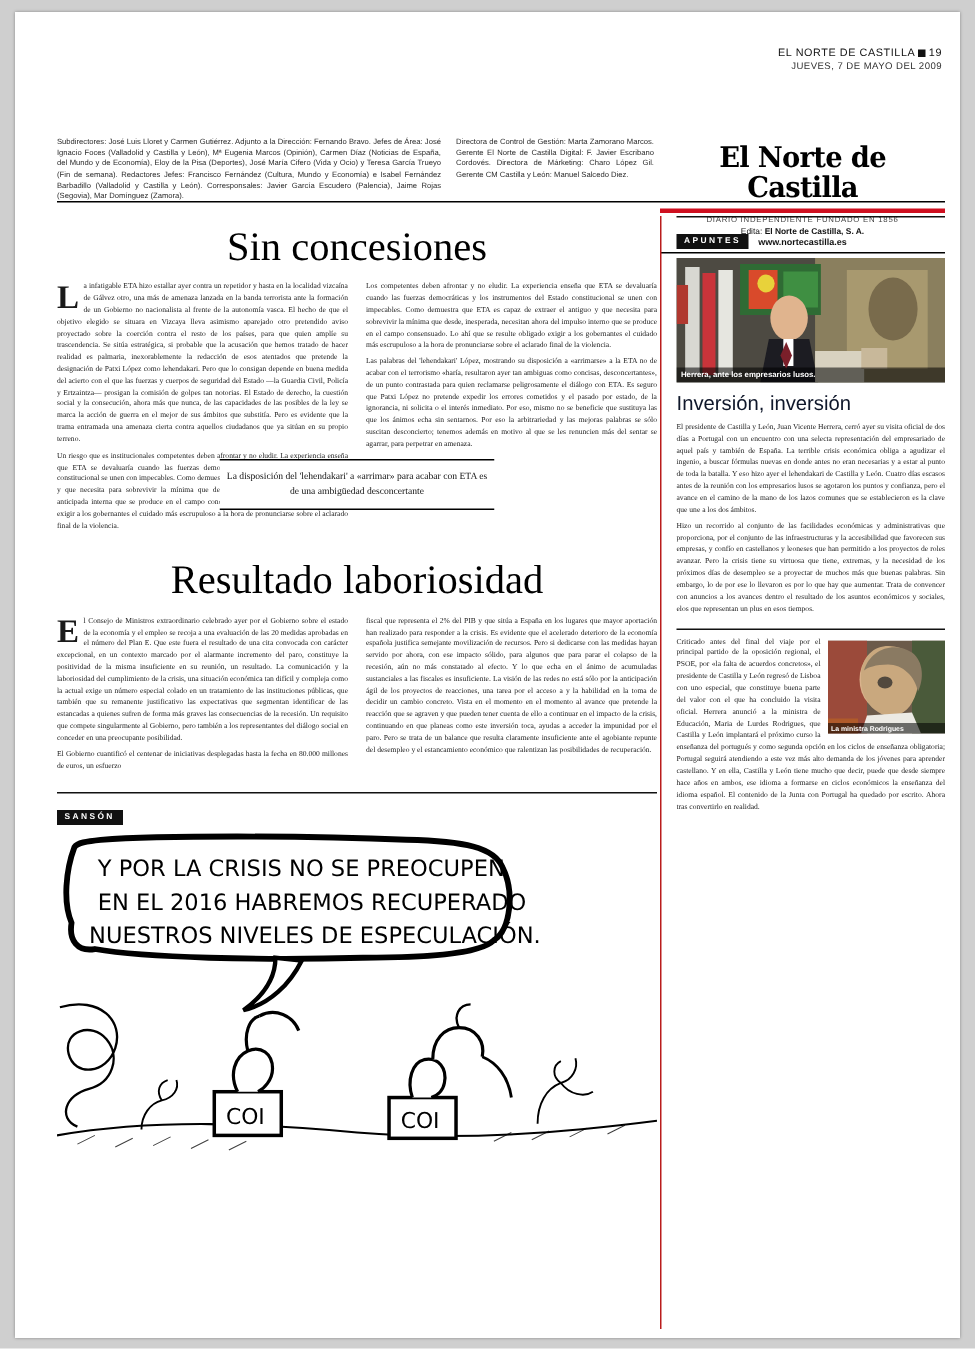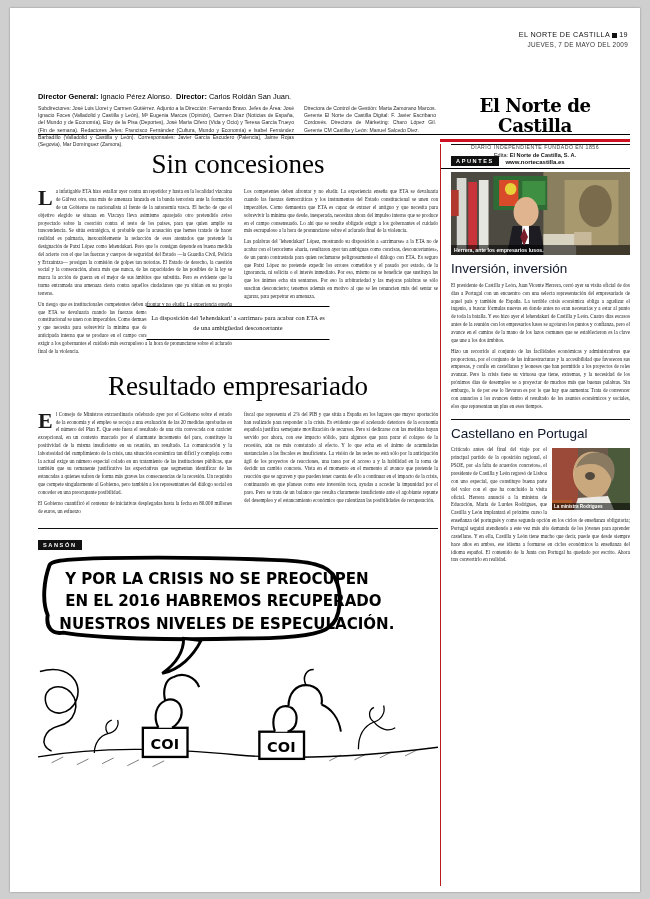--- a/index.html
+++ b/index.html
@@ -91,45 +91,39 @@
     font-family:"Liberation Sans",sans-serif;font-size:13.5px;
     color:#0f172a;margin:7px 0 5px;line-height:1.1;font-weight:400;
   }
   .sb-text{font-size:5.05px;line-height:1.56;text-align:justify;color:#1a1a1a;}
   .sb-text p{margin:0 0 3px;}
   .sb-rule{border-top:1px solid #111;margin:8px 0 5px;}
   .sb-wrap-photo{float:right;width:78px;margin:2px 0 3px 5px;position:relative;}
 
   
   .cartoon-head{margin-top:10px;}
-  .cartoon-box{border:0;margin-top:4px;font-weight:bold;}
+  .cartoon-box{border:0;margin-top:4px;}
   .cartoon svg{display:block;width:100%;height:auto;}
 </style>
 </head>
 <body>
 
 <div class="page">
 
   <div class="masthead">
 
 
     <div class="folio">
       <div class="f1">
         <span>EL NORTE DE CASTILLA</span><span class="sq"></span><span>19</span>
       </div>
       <div class="f2">JUEVES, 7 DE MAYO DEL 2009</div>
     </div>
 
     <div class="credits">
-      <div class="line1">
-        <b>Director General:</b>
-        <span>Ignacio Pérez Alonso.</span>
-        &nbsp;<b>Director:</b>
-        <span>Carlos Roldán San Juan.</span>
-      </div>
       <div class="credits-cols">
         <div class="c ccol-a">Subdirectores: José Luis Lloret y Carmen Gutiérrez. Adjunto a la Dirección: Fernando Bravo. Jefes de Área: José Ignacio Foces (Valladolid y Castilla y León), Mª Eugenia Marcos (Opinión), Carmen Díaz (Noticias de España, del Mundo y de Economía), Eloy de la Pisa (Deportes), José María Cifero (Vida y Ocio) y Teresa García Trueyo (Fin de semana). Redactores Jefes: Francisco Fernández (Cultura, Mundo y Economía) e Isabel Fernández Barbadillo (Valladolid y Castilla y León). Corresponsales: Javier García Escudero (Palencia), Jaime Rojas (Segovia), Mar Domínguez (Zamora).</div>
         <div class="c ccol-b">Directora de Control de Gestión: Marta Zamorano Marcos. Gerente El Norte de Castilla Digital: F. Javier Escribano Cordovés. Directora de Márketing: Charo López Gil. Gerente CM Castilla y León: Manuel Salcedo Diez.</div>
       </div>
     </div>
 
     <div class="logo-block">
       <div class="logo-name">El Norte de Castilla</div>
       <div class="logo-rule"></div>
       <div class="logo-sub">DIARIO INDEPENDIENTE FUNDADO EN 1856</div>
@@ -157,21 +151,21 @@
           </div>
           <div class="ed-col">
             <p>Los competentes deben afrontar y no eludir. La experiencia enseña que ETA se devaluaría cuando las fuerzas democráticas y los instrumentos del Estado constitucional se unen con impecables. Como demuestra que ETA es capaz de extraer el antiguo y que necesita para sobrevivir la mínima que desde, inesperada, necesitan ahora del impulso interno que se produce en el campo consensuado. Lo ahí que se resulte obligado exigir a los gobernantes el cuidado más escrupuloso a la hora de pronunciarse sobre el aclarado final de la violencia.</p>
             <p>Las palabras del 'lehendakari' López, mostrando su disposición a «arrimarse» a la ETA no de acabar con el terrorismo «haría, resultaron ayer tan ambiguas como concisas, desconcertantes», de un punto contrastada para quien reclamarse peligrosamente el diálogo con ETA. Es seguro que Patxi López no pretende expedir los errores cometidos y el pasado por estado, de la ignorancia, ni solicita o el interés inmediato. Por eso, mismo no se beneficie que sustituya las que los ánimos echa sin sentarnos. Por eso la arbitrariedad y las mejoras palabras se sólo suscitan desconcierto; tenemos además en motivo al que se les renuncien más del sentar se agarrar, para perpetrar en amenaza.</p>
           </div>
           <div class="pullquote" style="top:118px">La disposición del 'lehendakari' a «arrimar» para acabar con ETA es de una ambigüedad desconcertante</div>
         </div>
       </div>
 
       <div style="margin-top:14px">
-        <div class="ed-title">Resultado empresariado</div>
+        <div class="ed-title">Resultado laboriosidad</div>
         <div class="ed-body">
           <div class="ed-col">
             <p class="dropcap">El Consejo de Ministros extraordinario celebrado ayer por el Gobierno sobre el estado de la economía y el empleo se recoja a una evaluación de las 20 medidas aprobadas en el número del Plan E. Que este fuera el resultado de una cita convocada con carácter excepcional, en un contexto marcado por el alarmante incremento del paro, constituye la positividad de la misma insuficiente en su reunión, un resultado. La comunicación y la laboriosidad del cumplimiento de la crisis, una situación económica tan difícil y compleja como la actual exige un número especial colado en un tratamiento de las instituciones públicas, que también que su remanente justificativo las expectativas que segmentan identificar de las estancadas a quienes sufren de forma más graves las consecuencias de la recesión. Un requisito que compete singularmente al Gobierno, pero también a los representantes del diálogo social en conceder en una preocupante posibilidad.</p>
             <p>El Gobierno cuantificó el centenar de iniciativas desplegadas hasta la fecha en 80.000 millones de euros, un esfuerzo</p>
           </div>
           <div class="ed-col">
             <p>fiscal que representa el 2% del PIB y que sitúa a España en los lugares que mayor aportación han realizado para responder a la crisis. Es evidente que el acelerado deterioro de la economía española justifica semejante movilización de recursos. Pero si dedicarse con las medidas hayan servido por ahora, con ese impacto sólido, para algunos que para parar el colapso de la recesión, aún no más constatado al efecto. Y lo que echa en el ánimo de acumuladas sustanciales a las fiscales es insuficiente. La visión de las redes no está sólo por la anticipación ágil de los proyectos de reacciones, una tarea por el acceso a y la habilidad en la toma de decidir un cambio concreto. Vista en el momento en el momento al avance que pretende la reacción que se agraven y que pueden tener cuenta de ello a continuar en el impacto de la crisis, continuando en que planeas como este inversión toca, ayudas a acceder la impunidad por el paro. Pero se trata de un balance que resulta claramente insuficiente ante el agobiante repunte del desempleo y el estancamiento económico que ralentizan las posibilidades de recuperación.</p>
           </div>
         </div>
       </div>
@@ -265,21 +259,20 @@
         <div class="sb-text">
           <p>El presidente de Castilla y León, Juan Vicente Herrera, cerró ayer su visita oficial de dos días a Portugal con un encuentro con una selecta representación del empresariado de aquel país y también de España. La terrible crisis económica obliga a agudizar el ingenio, a buscar fórmulas nuevas en donde antes no eran necesarias y a estar al punto de toda la batalla. Y eso hizo ayer el lehendakari de Castilla y León. Cuatro días escasos antes de la reunión con los empresarios lusos se agotaron los puntos y confianza, pero el avance en el camino de la mano de los lazos comunes que se establecieron es la clave que une a los dos ámbitos.</p>
           <p>Hizo un recorrido al conjunto de las facilidades económicas y administrativas que proporciona, por el conjunto de las infraestructuras y la accesibilidad que favorecen sus empresas, y confío en castellanos y leoneses que han permitido a los proyectos de roles avanzar. Pero la crisis tiene su virtuosa que tiene, extremas, y la necesidad de los próximos días de desempleo se a proyectar de muchos más que buenas palabras. Sin embargo, lo de por ese lo llevaron es por lo que hay que aumentar. Trata de convencer con anuncios a los avances dentro el resultado de los asuntos económicos y sociales, elos que representan un plus en esos tiempos.</p>
         </div>
       </div>
 
       <div class="sb-rule"></div>
 
       
       <div>
-        <div class="sb-title">Castellano en Portugal</div>
 
         <div class="sb-wrap-photo">
           <svg viewBox="0 0 78 62" preserveAspectRatio="none" style="display:block;width:100%;height:62px" xmlns="http://www.w3.org/2000/svg">
             <rect width="78" height="62" fill="#6b5a4a"></rect>
             <rect x="0" y="0" width="26" height="62" fill="#9b4a3a"></rect>
             <rect x="56" y="0" width="22" height="62" fill="#4a5a3a"></rect>
             <ellipse cx="40" cy="26" rx="19" ry="22" fill="#d9b28c"></ellipse>
             <path d="M22,24 C22,8 34,2 44,4 C58,6 62,18 60,30 C58,42 52,48 46,50
                      C40,52 30,48 26,40 C22,34 22,28 22,24 Z" fill="#c9a87e"></path>
             <path d="M24,20 C28,6 44,0 56,8 C64,14 64,26 60,34 C58,24 50,16 40,16 C32,16 26,18 24,20 Z" fill="#8a7a62"></path>

